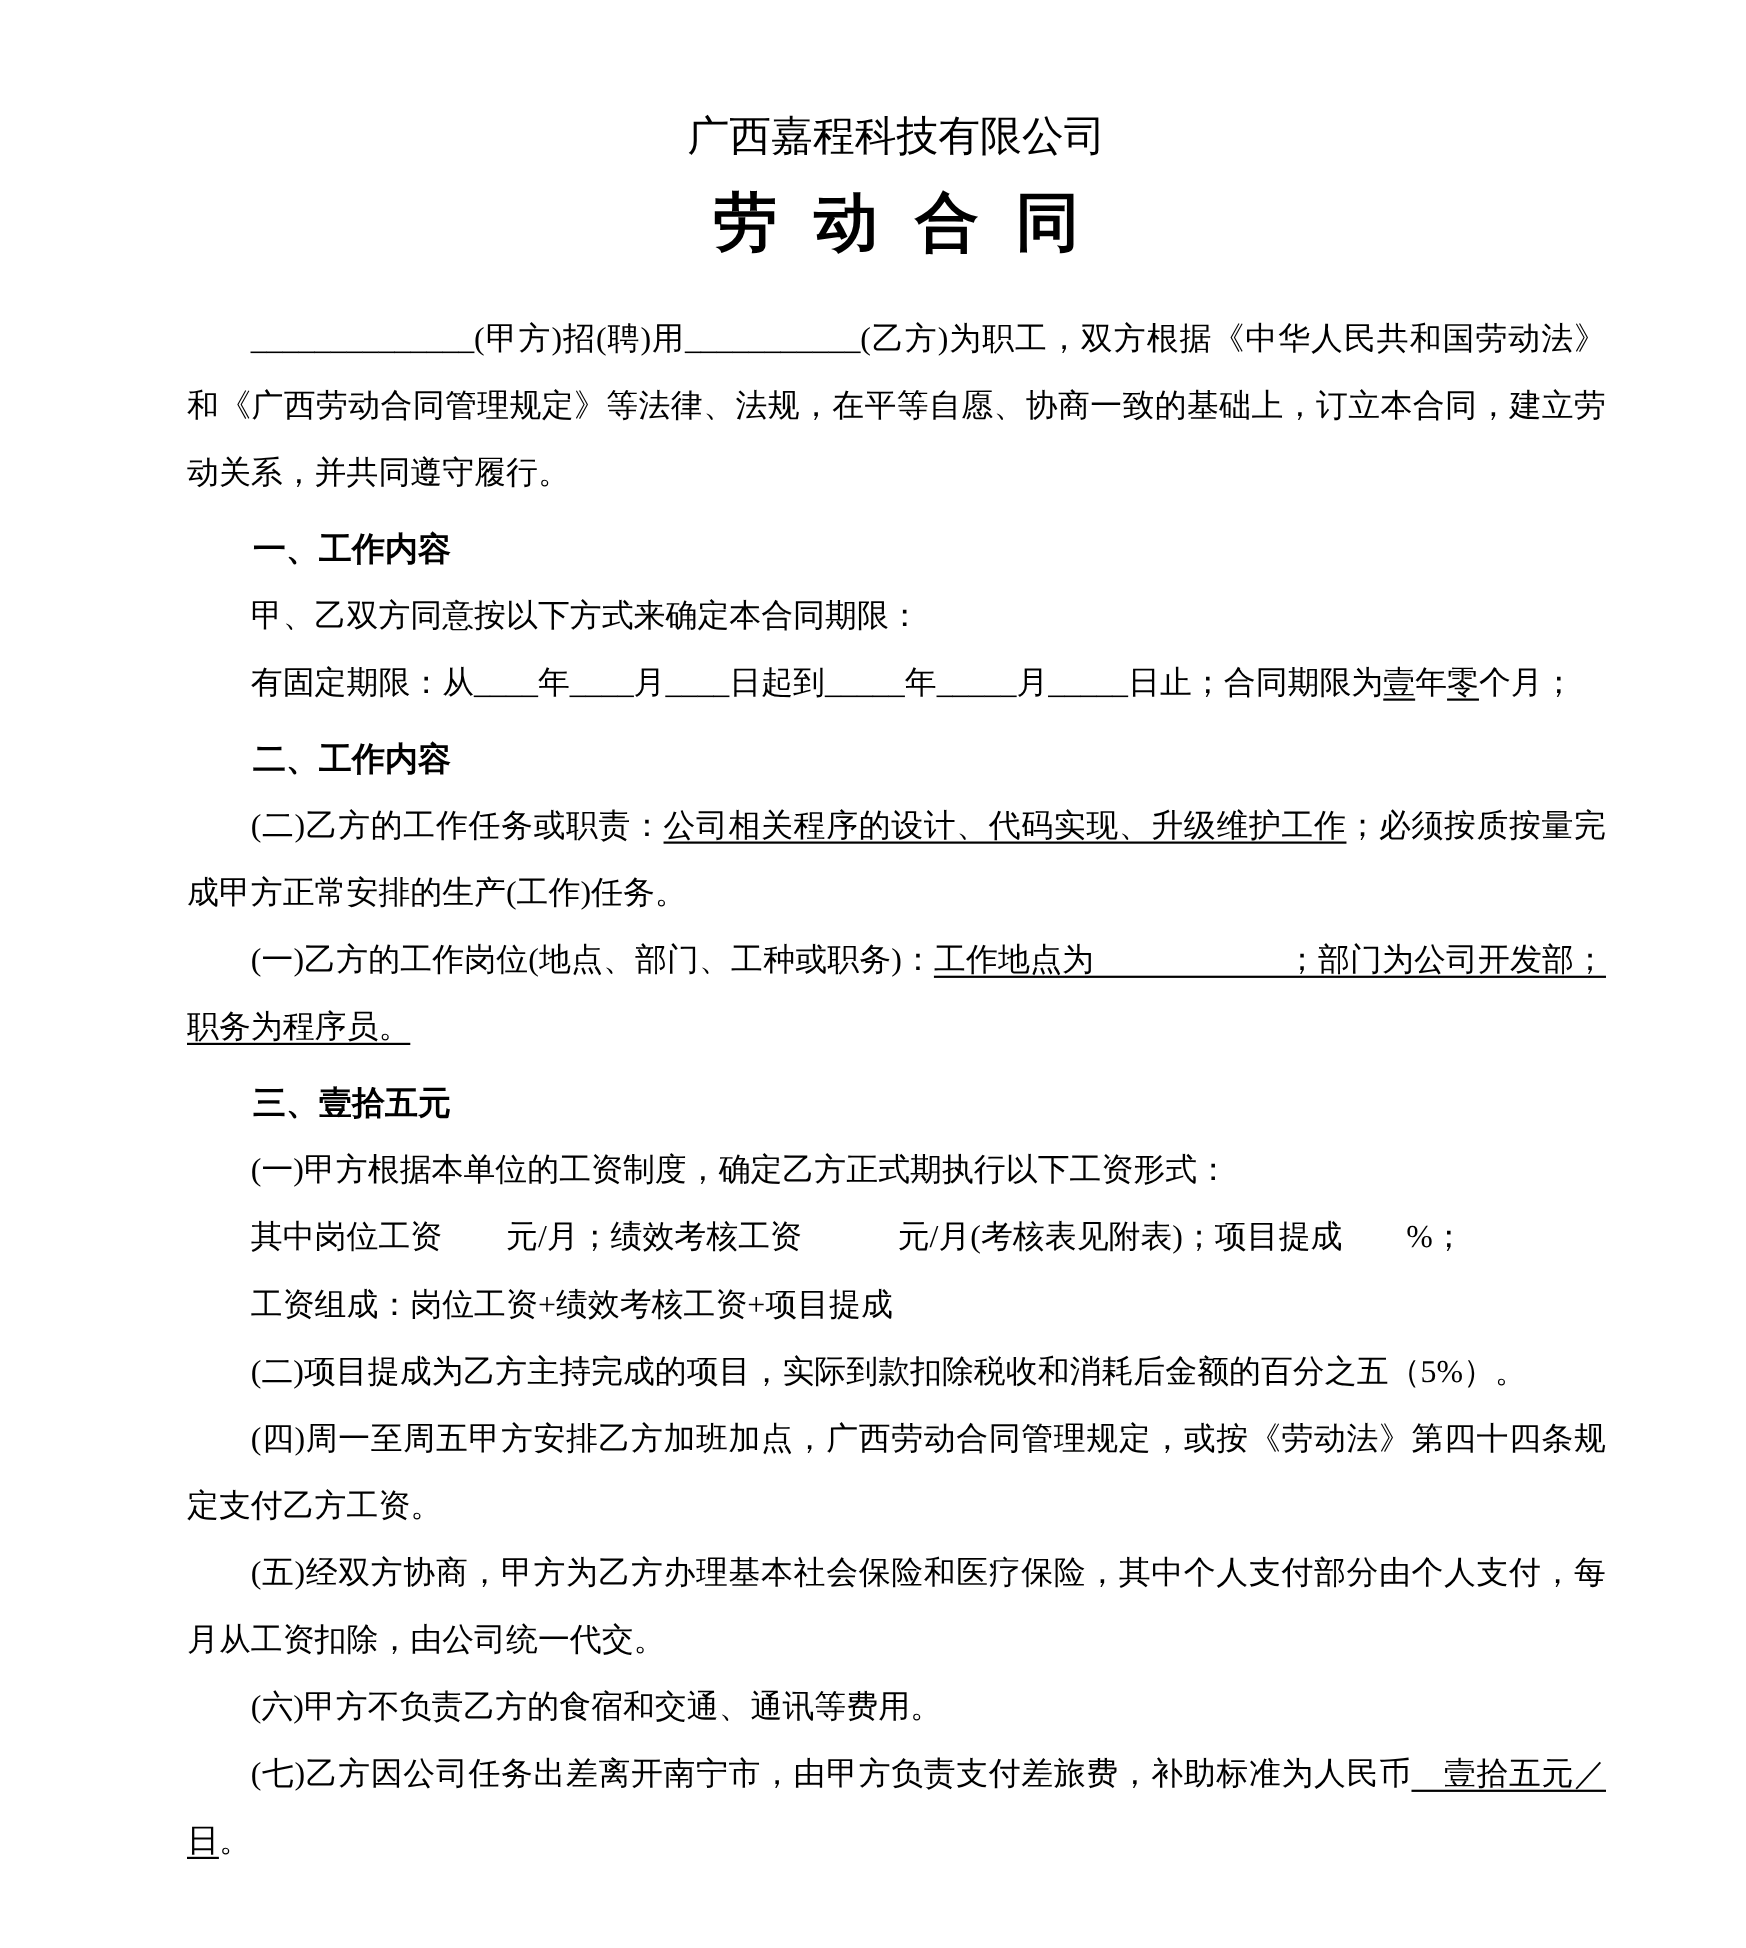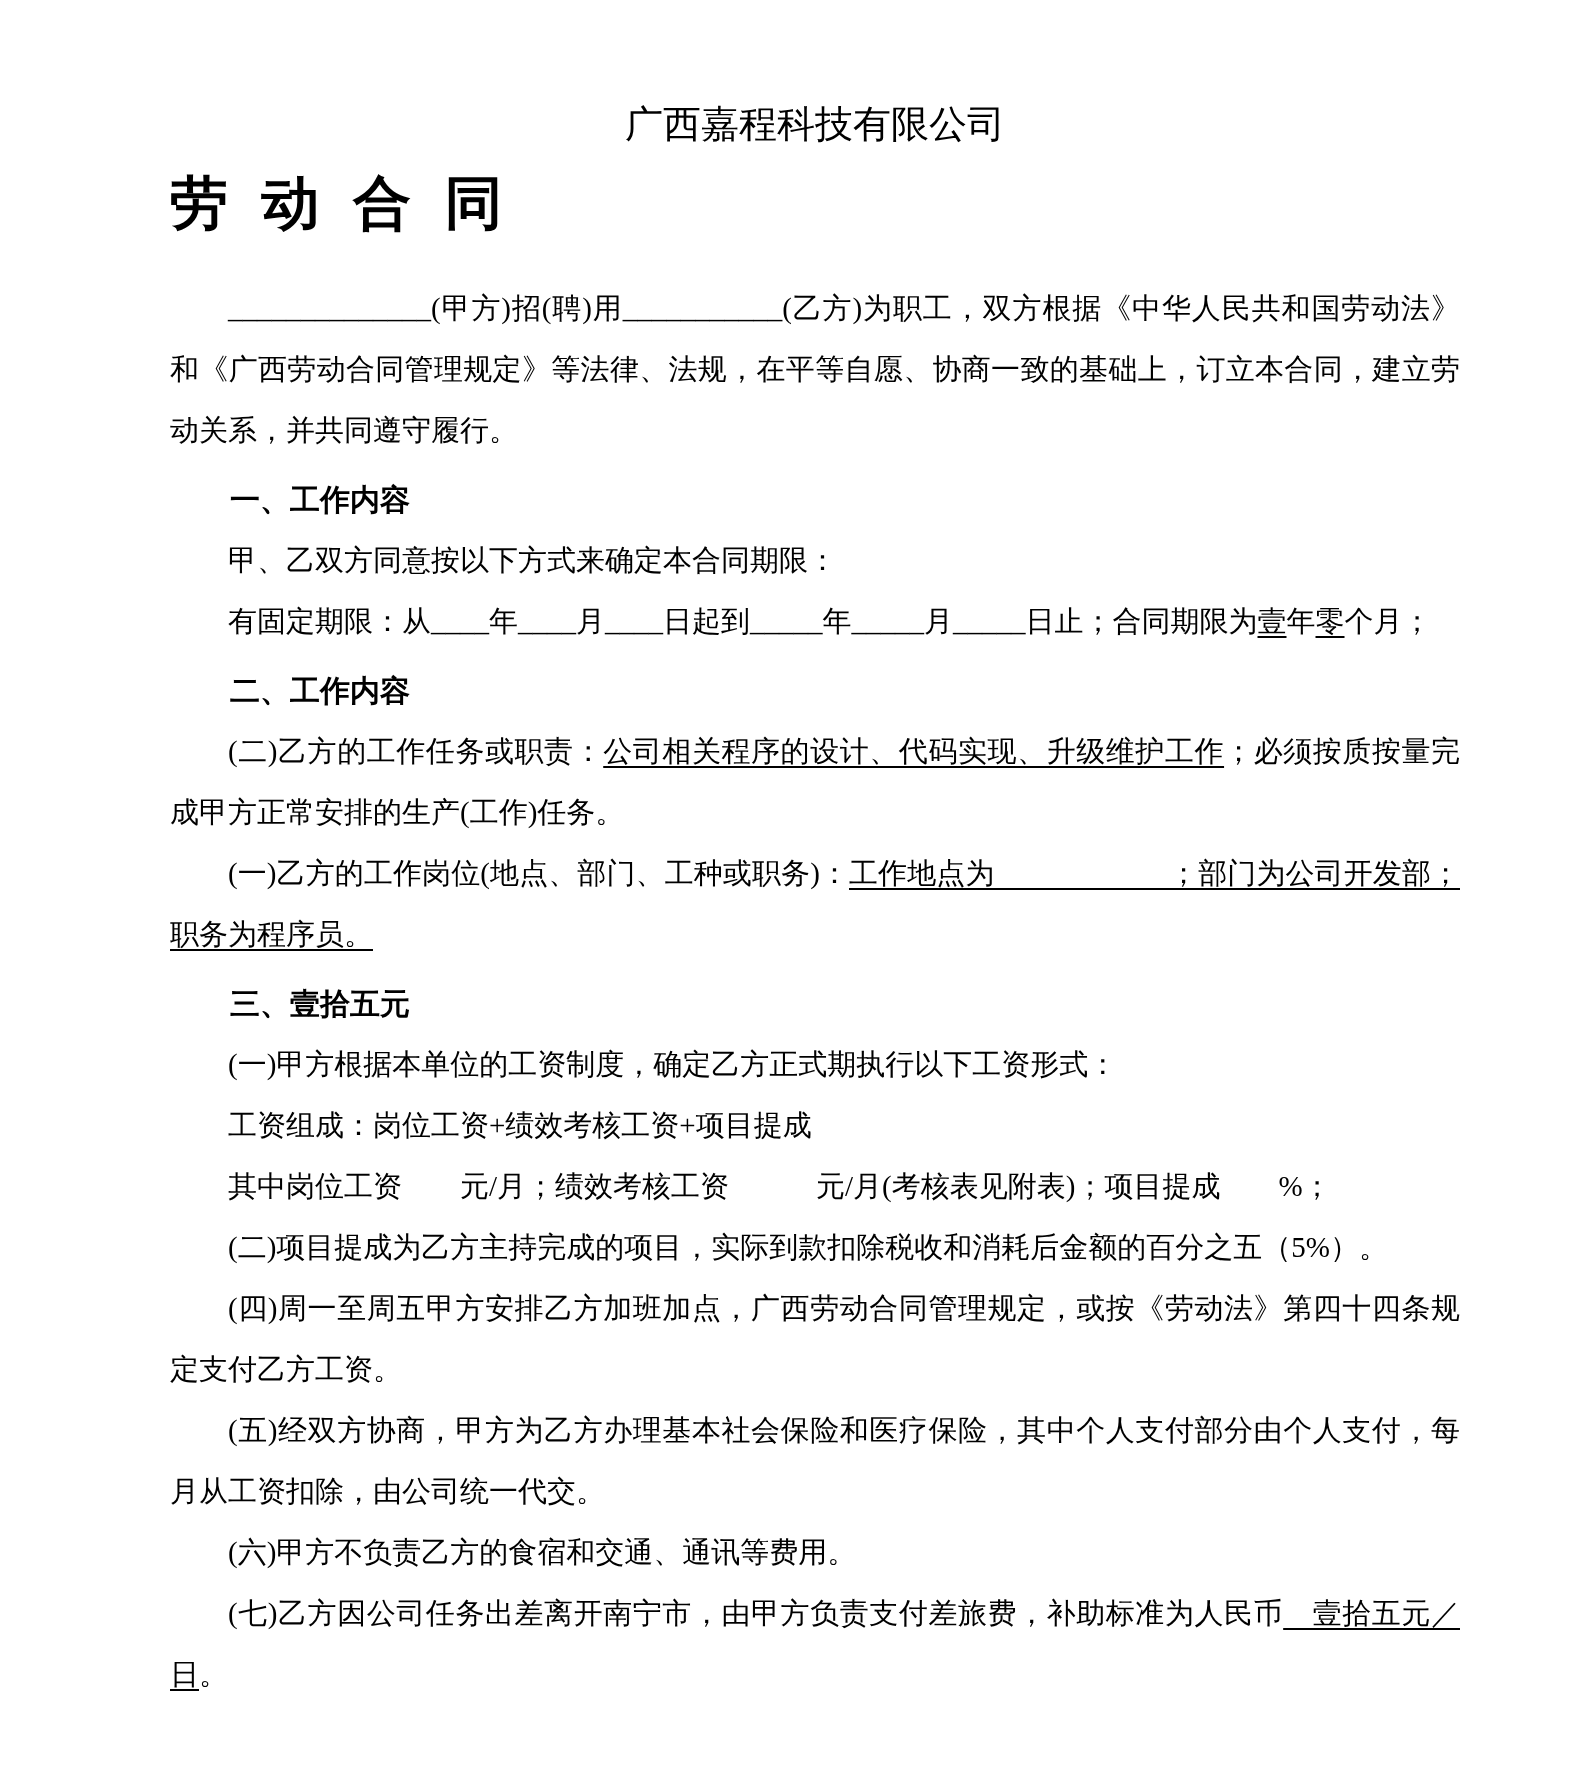--- a/index.html
+++ b/index.html
@@ -27,20 +27,21 @@
     line-height: 48px;
     font-weight: normal;
     text-align: center;
     font-family: "Liberation Serif", serif;
   }
   .doc-title {
     margin: 16px 0 16px 0;
     font-size: 58px;
     line-height: 78px;
     font-weight: bold;
+    text-align: center;
     word-spacing: 0.3em;
     font-family: "Liberation Sans", sans-serif;
   }
   .para {
     margin: 0;
     font-size: 29px;
     line-height: 61px;
     text-indent: 2em;
     text-align: justify;
   }
@@ -78,23 +79,23 @@
   <h3 class="heading">二、工作内容</h3>
 
   <p class="para"><span>(二)乙方的工作任务或职责：</span><span class="u">公司相关程序的设计、代码实现、升级维护工作</span><span>；必须按质按量完成甲方正常安排的生产(工作)任务。</span></p>
 
   <p class="para"><span>(一)乙方的工作岗位(地点、部门、工种或职务)：</span><span class="u">工作地点为　　　　　　；部门为公司开发部；职务为程序员。</span></p>
 
   <h3 class="heading">三、壹拾五元</h3>
 
   <p class="para">(一)甲方根据本单位的工资制度，确定乙方正式期执行以下工资形式：</p>
 
+  <p class="para">其中岗位工资　　元/月；绩效考核工资　　　元/月(考核表见附表)；项目提成　　%；</p>
+
   <p class="para">工资组成：岗位工资+绩效考核工资+项目提成</p>
-
-  <p class="para">其中岗位工资　　元/月；绩效考核工资　　　元/月(考核表见附表)；项目提成　　%；</p>
 
   <p class="para">(二)项目提成为乙方主持完成的项目，实际到款扣除税收和消耗后金额的百分之五（5%）。</p>
 
 
   <p class="para">(四)周一至周五甲方安排乙方加班加点，广西劳动合同管理规定，或按《劳动法》第四十四条规定支付乙方工资。</p>
 
   <p class="para">(五)经双方协商，甲方为乙方办理基本社会保险和医疗保险，其中个人支付部分由个人支付，每月从工资扣除，由公司统一代交。</p>
 
   <p class="para">(六)甲方不负责乙方的食宿和交通、通讯等费用。</p>
 

